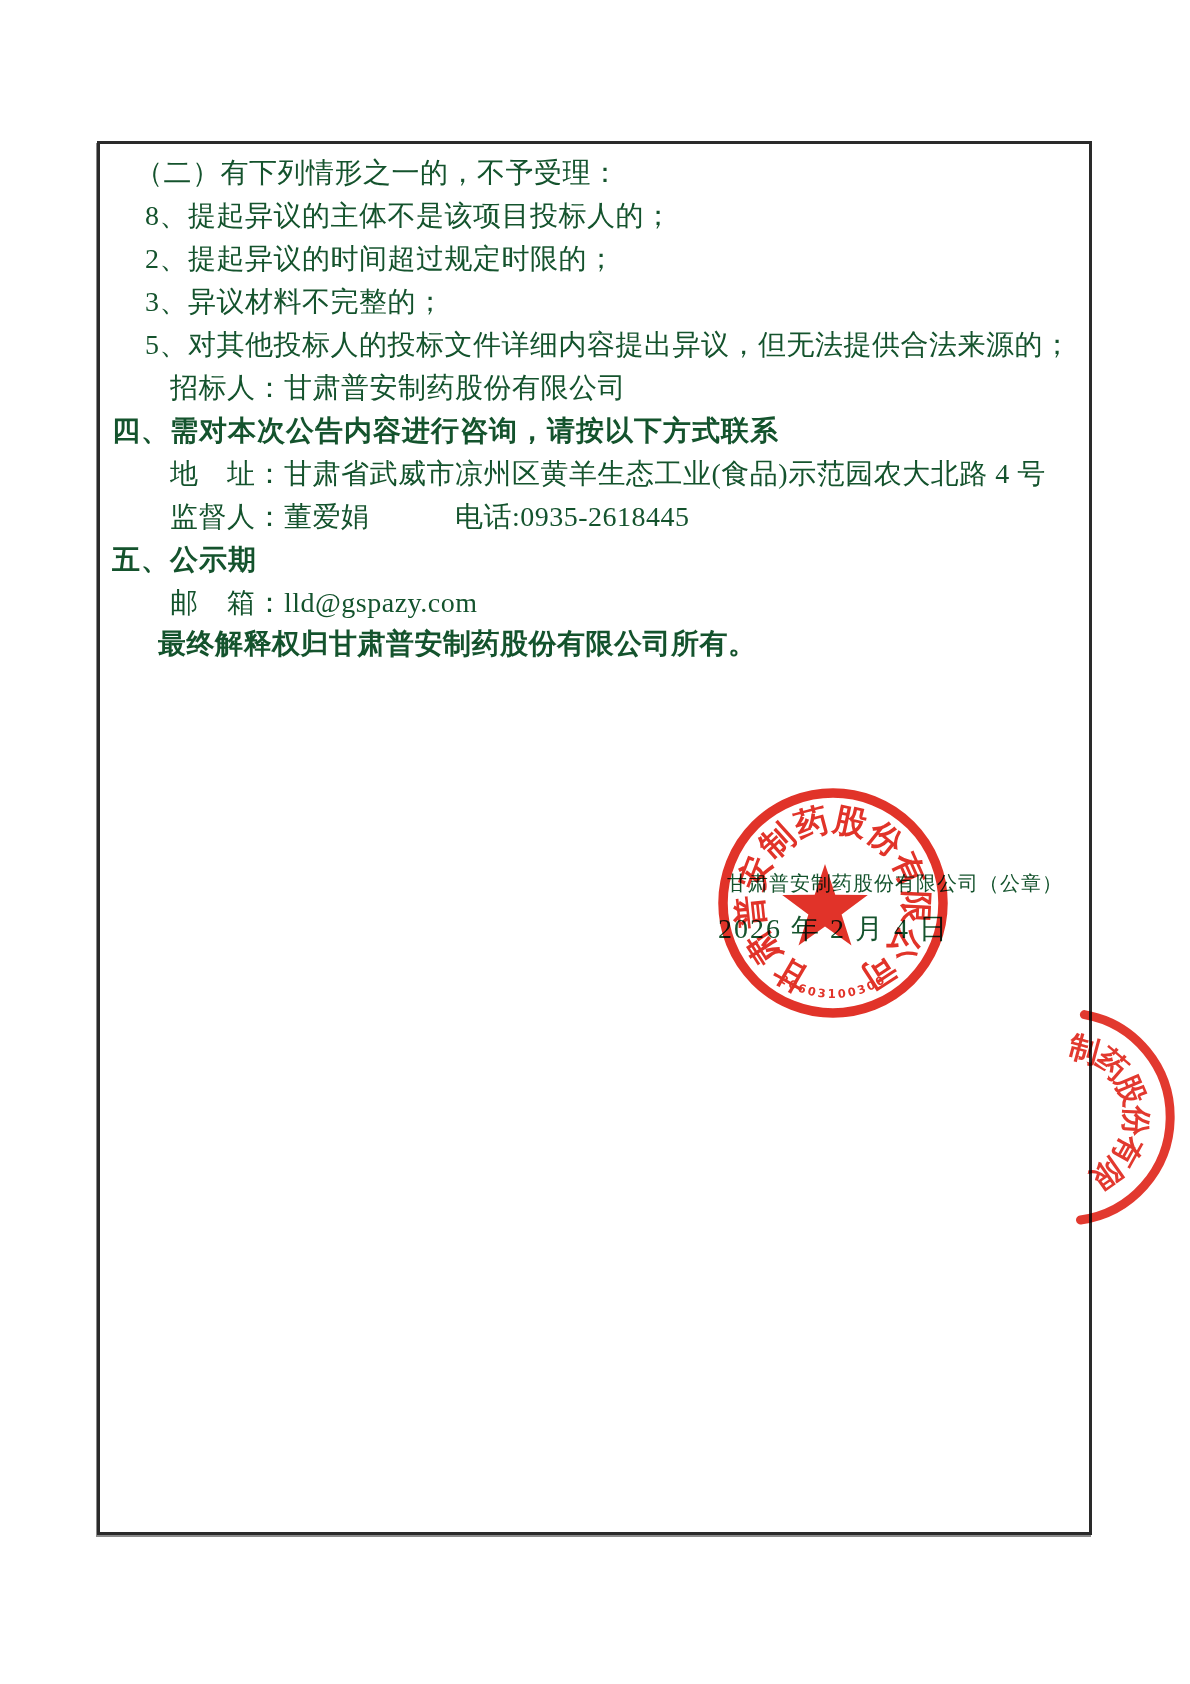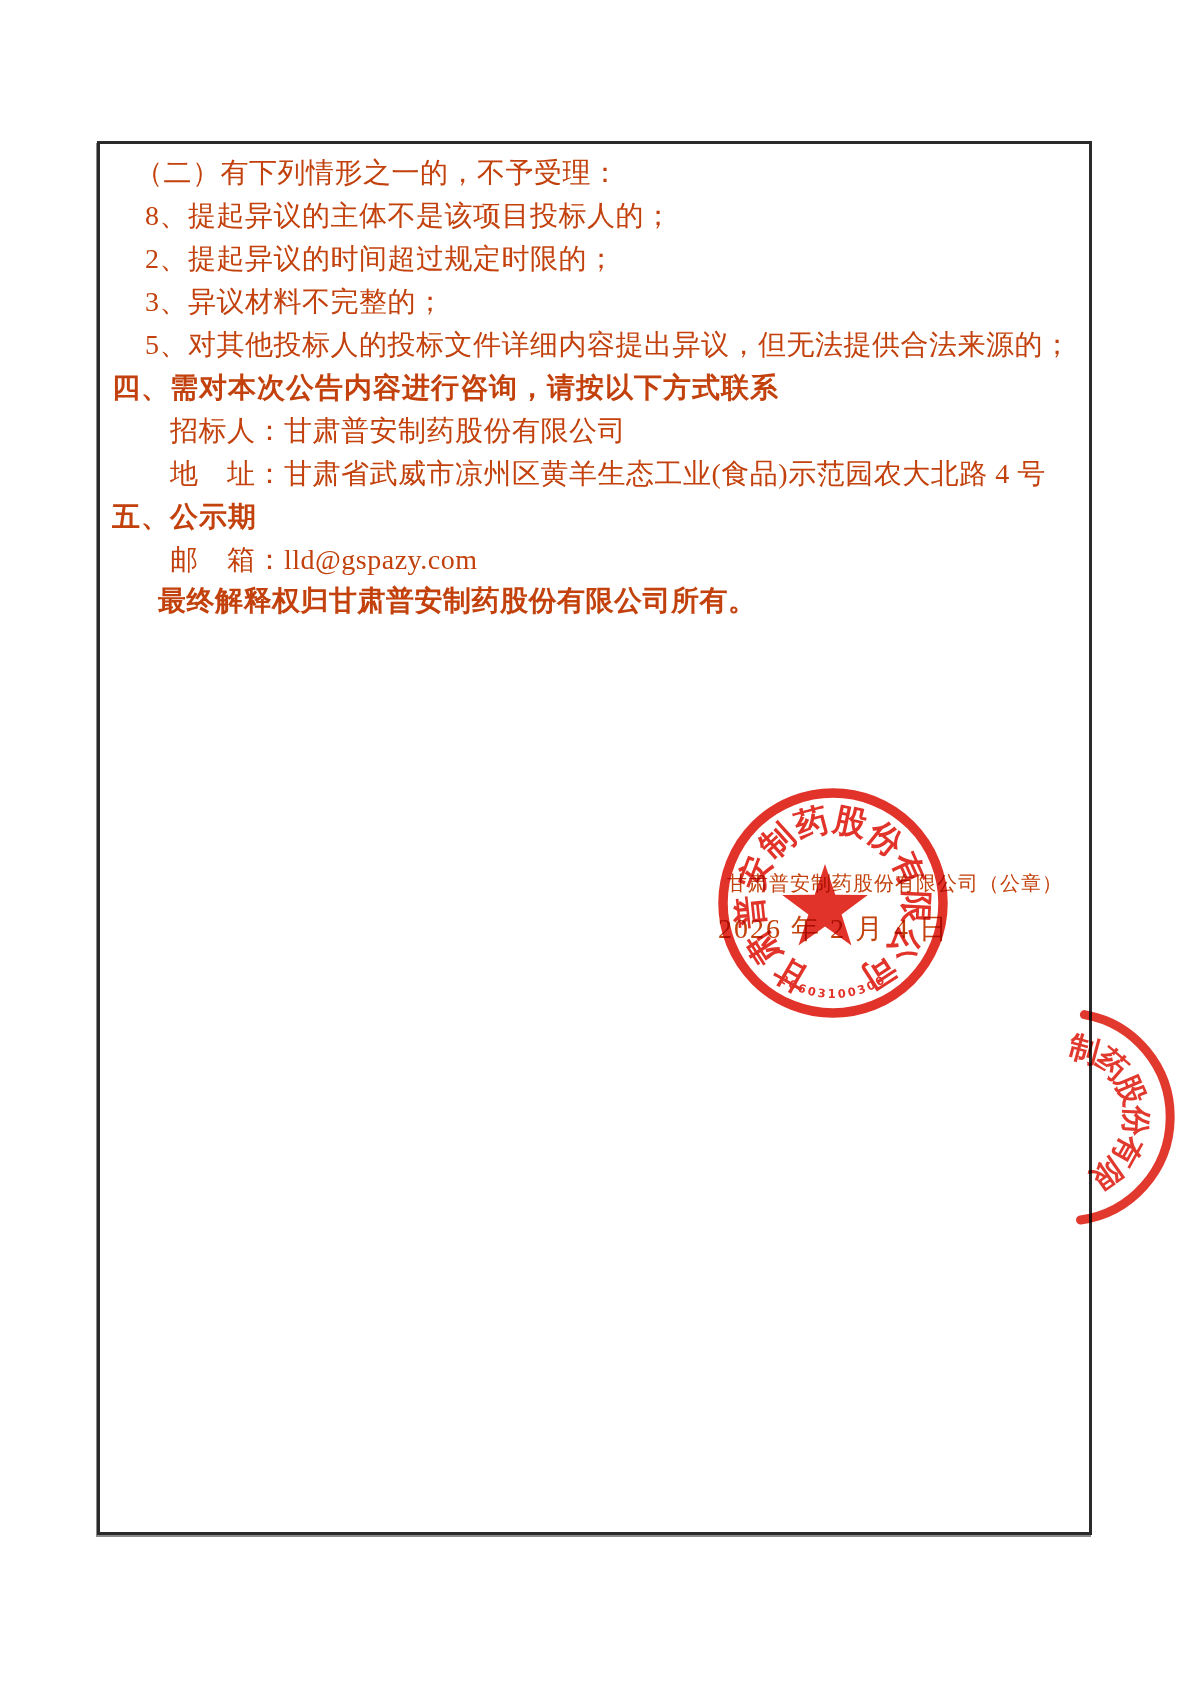--- a/index.html
+++ b/index.html
@@ -1,18 +1,18 @@
 <!DOCTYPE html>
 <html><head>
 <meta charset="utf-8">
 <style>
   html,body { margin:0; padding:0; background:#ffffff; }
   .page {
     position:relative; width:1190px; height:1684px; background:#ffffff;
-    overflow:hidden; color:#c2410c;
+    overflow:hidden; color:#14532d;
     font-family:"Liberation Serif","DejaVu Serif",serif;
   }
   .border-box {
     position:absolute; left:97px; top:141px; width:995px; height:1394px;
     border:3px solid #2a2a2a; box-sizing:border-box;
     box-shadow:-1px 2px 0 #8a8a8a;
   }
   .content { padding:7px 14px 0 12px; }
   .line { margin:0; font-size:28px; line-height:43px; letter-spacing:.5px; white-space:nowrap; }
   .indent-s2   { padding-left:23px; }
@@ -57,24 +57,25 @@
 <div class="page">
 
   <div class="border-box">
     <div class="content">
       <p class="line indent-s2">（二）有下列情形之一的，不予受理：</p>
       <p class="line indent-item">8、提起异议的主体不是该项目投标人的；</p>
       <p class="line indent-item">2、提起异议的时间超过规定时限的；</p>
       <p class="line indent-item">3、异议材料不完整的；</p>
       <p class="line indent-item">5、对其他投标人的投标文件详细内容提出异议，但无法提供合法来源的；</p>
 
+      <p class="line contact"><span class="c-label">招标人：</span><span class="c-name">甘肃普安制药股份有限公司</span><span class="c-phone"></span></p>
+
       <p class="line heading">四、需对本次公告内容进行咨询，请按以下方式联系</p>
-
-      <p class="line contact"><span class="c-label">招标人：</span><span class="c-name">甘肃普安制药股份有限公司</span><span class="c-phone"></span></p>
       <p class="line contact"><span class="c-label">地　址：</span><span class="c-name">甘肃省武威市凉州区黄羊生态工业(食品)示范园农大北路 4 号</span><span class="c-phone"></span></p>
+      <p class="line contact"><span class="c-label">监督人：</span><span class="c-name">董爱娟</span><span class="c-phone">电话:0935-2618445</span></p>
       <p class="line heading">五、公示期</p>
 
       <p class="line contact"><span class="c-label">邮　箱：</span><span class="c-name">lld@gspazy.com</span><span class="c-phone"></span></p>
       <p class="line indent-sub bold-line">最终解释权归甘肃普安制药股份有限公司所有。</p>
     </div>
 
     <div class="sig-company">甘肃普安制药股份有限公司（公章）</div>
     <div class="sig-date">2026 年 2 月 4 日</div>
   </div>
 

